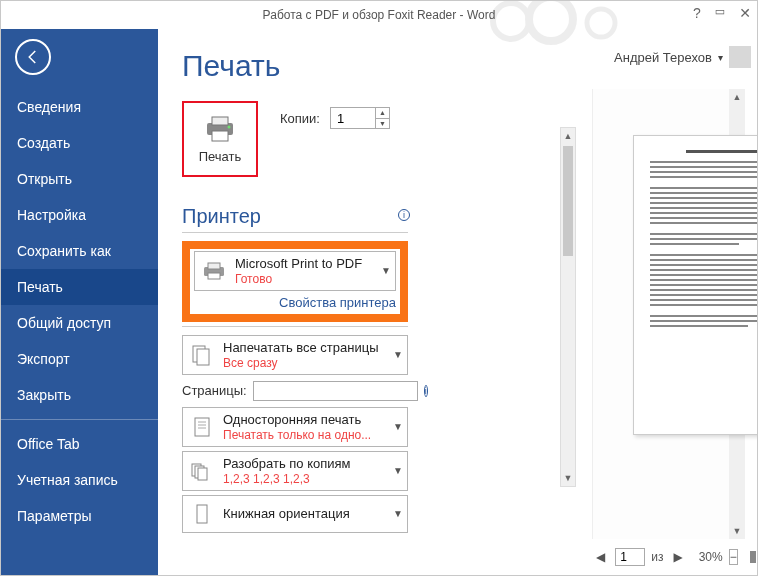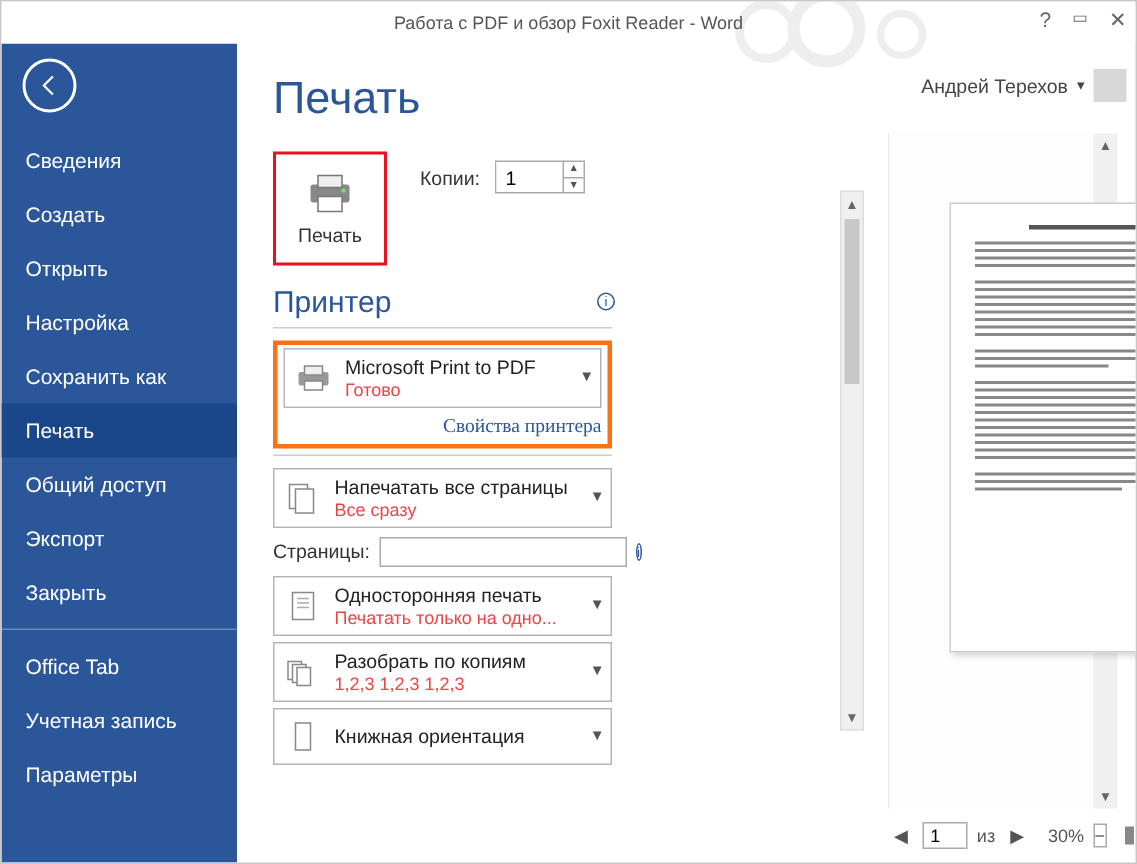--- a/index.html
+++ b/index.html
@@ -22,31 +22,31 @@
   .page-title { font-size: 30px; font-weight: 300; color: #2b579a; margin-bottom: 18px; }
   .top-row { display: flex; align-items: flex-start; gap: 22px; }
   .print-btn { width: 76px; height: 76px; border: 2px solid #e81123; display: flex; flex-direction: column; align-items: center; justify-content: center; gap: 6px; cursor: pointer; }
   .print-btn .lbl { font-size: 13px; color: #333; }
   .copies { display: flex; align-items: center; gap: 10px; margin-top: 6px; }
   .spinner { display: flex; align-items: stretch; border: 1px solid #aaa; height: 22px; }
   .spinner input { width: 44px; border: none; outline: none; padding: 0 6px; font-size: 13px; }
   .spinner .arrows { width: 14px; display: flex; flex-direction: column; border-left: 1px solid #aaa; }
   .spinner .arrows div { flex: 1; display: flex; align-items: center; justify-content: center; font-size: 7px; color: #555; cursor: pointer; }
   .spinner .arrows div:first-child { border-bottom: 1px solid #aaa; }
-  .settings-col { width: 226px; margin-top: 14px; position: relative; }
+  .settings-col { width: 226px; margin-top: 28px; position: relative; }
   .section-title { font-size: 20px; color: #2b579a; font-weight: 400; }
   .section-rule { height: 1px; background: #ccc; margin: 4px 0 8px; }
-  .printer-box { border: 3px solid #f97316; padding: 2px 4px 4px; }
+  .printer-box { border: 8px solid #f97316; padding: 2px 4px 4px; }
   .dd { border: 1px solid #b5b5b5; background: #fff; display: flex; align-items: center; padding: 4px 4px 4px 6px; gap: 8px; cursor: pointer; min-height: 38px; }
   .dd .icon { width: 26px; height: 22px; flex-shrink: 0; display:flex; align-items:center; justify-content:center;}
   .dd .text { flex: 1; line-height: 1.2; overflow: hidden; }
   .dd .text .t1 { font-size: 13px; color: #222; white-space: nowrap; overflow: hidden; text-overflow: ellipsis; }
   .dd .text .t2 { font-size: 12px; color: #ef4444; white-space: nowrap; overflow: hidden; text-overflow: ellipsis; }
   .dd .chev { color: #555; font-size: 10px; }
-  .link { color: #2b579a; text-align: right; font-size: 13px; margin-top: 4px; cursor: pointer; font-family: Liberation Serif, serif; }
+  .link { color: #2b579a; text-align: right; font-size: 13px; margin-top: 4px; cursor: pointer; }
   .info-ic { position: absolute; right: -2px; top: 4px; width: 12px; height: 12px; border: 1px solid #2b579a; border-radius: 50%; display: flex; align-items: center; justify-content: center; font-size: 9px; color: #2b579a; background: #fff; }
   .field-row { display: flex; align-items: center; gap: 6px; margin: 6px 0; }
   .field-row label { font-size: 13px; color: #333; }
   .field-row input { flex: 1; border: 1px solid #aaa; height: 20px; padding: 0 4px; font-size: 12px; }
   .info-sm { width: 12px; height: 12px; border: 1px solid #2b579a; border-radius: 50%; display: flex; align-items: center; justify-content: center; font-size: 9px; color: #2b579a; }
   .vscroll { position: absolute; left: 402px; top: 98px; width: 16px; height: 360px; background: #f0f0f0; border: 1px solid #ddd; }
   .vscroll .up, .vscroll .dn { height: 16px; display: flex; align-items: center; justify-content: center; font-size: 9px; color: #666; cursor: pointer; }
   .vscroll .thumb { position: absolute; left: 2px; top: 18px; width: 10px; height: 110px; background: #c8c8c8; }
   .preview { position: absolute; left: 434px; top: 60px; right: 12px; bottom: 36px; background: #fdfdfd; border-left: 1px solid #eee; }
   .preview .vsc { position: absolute; right: 0; top: 0; bottom: 0; width: 16px; background: #f0f0f0; }

